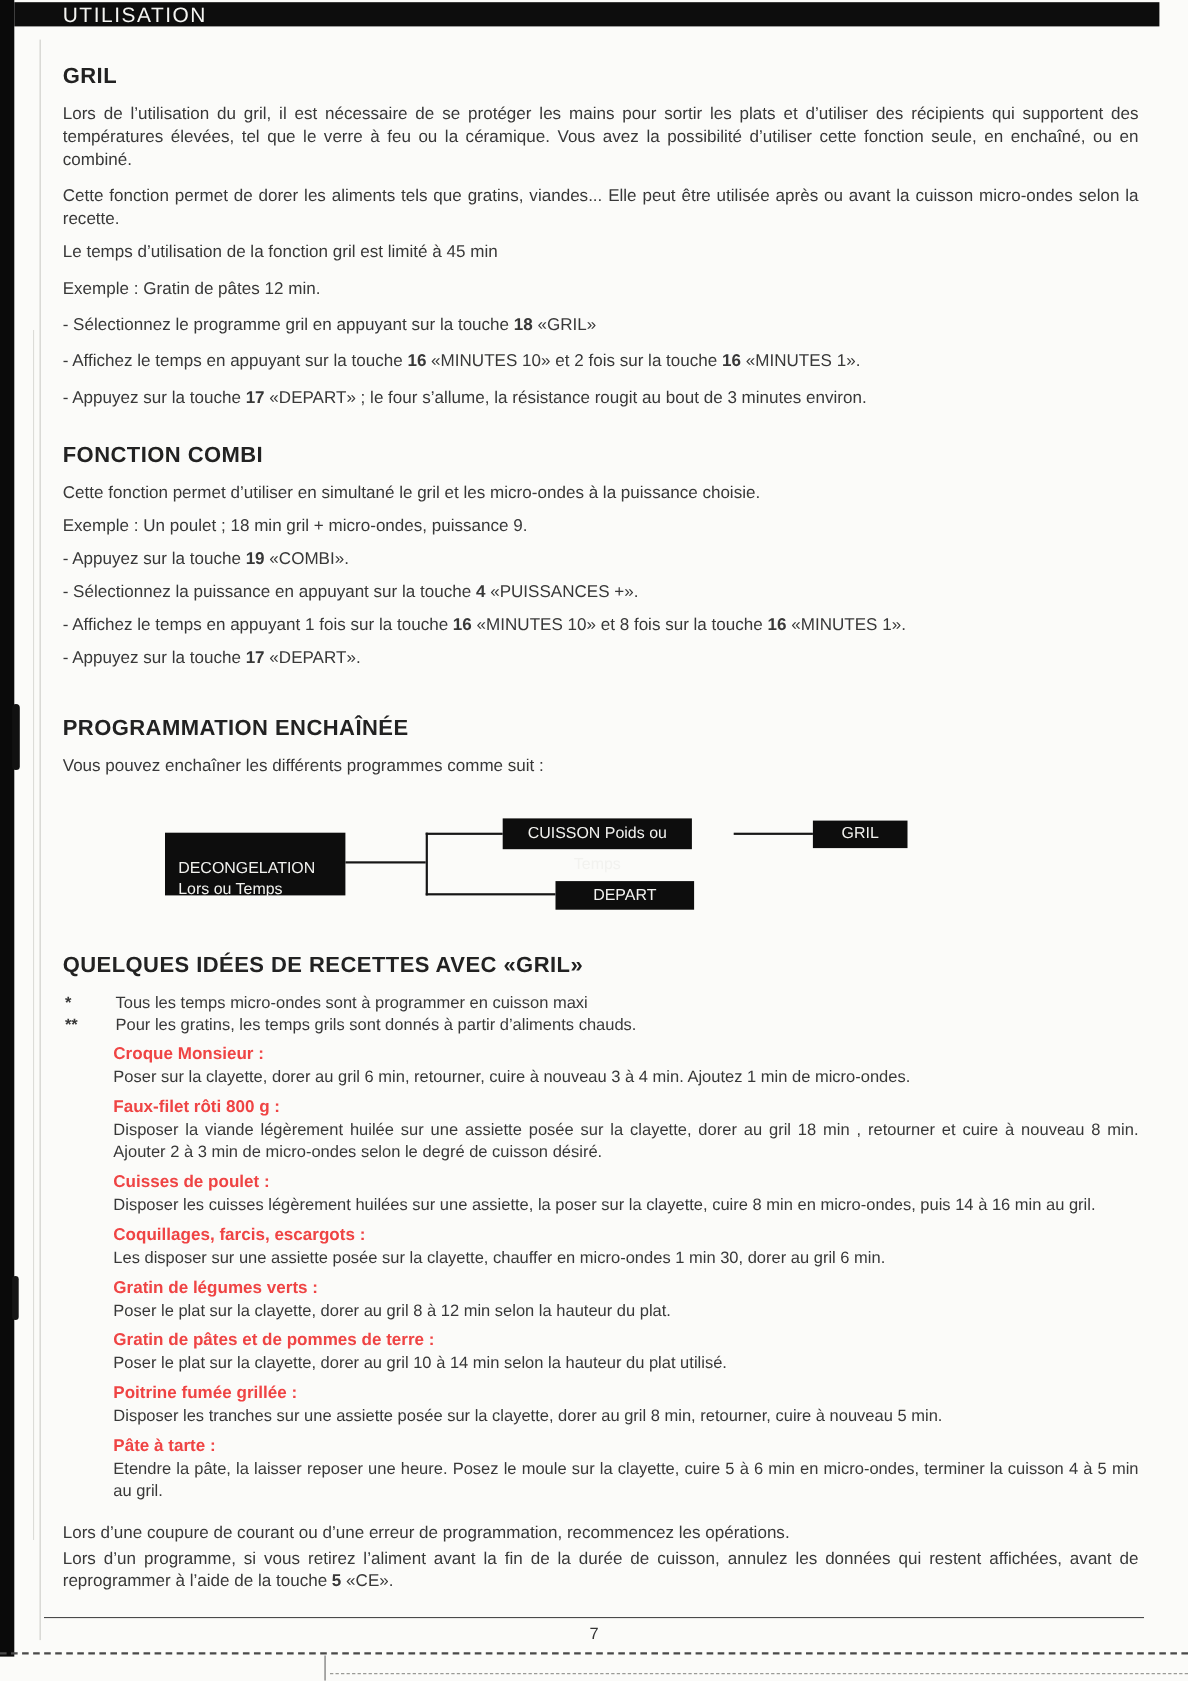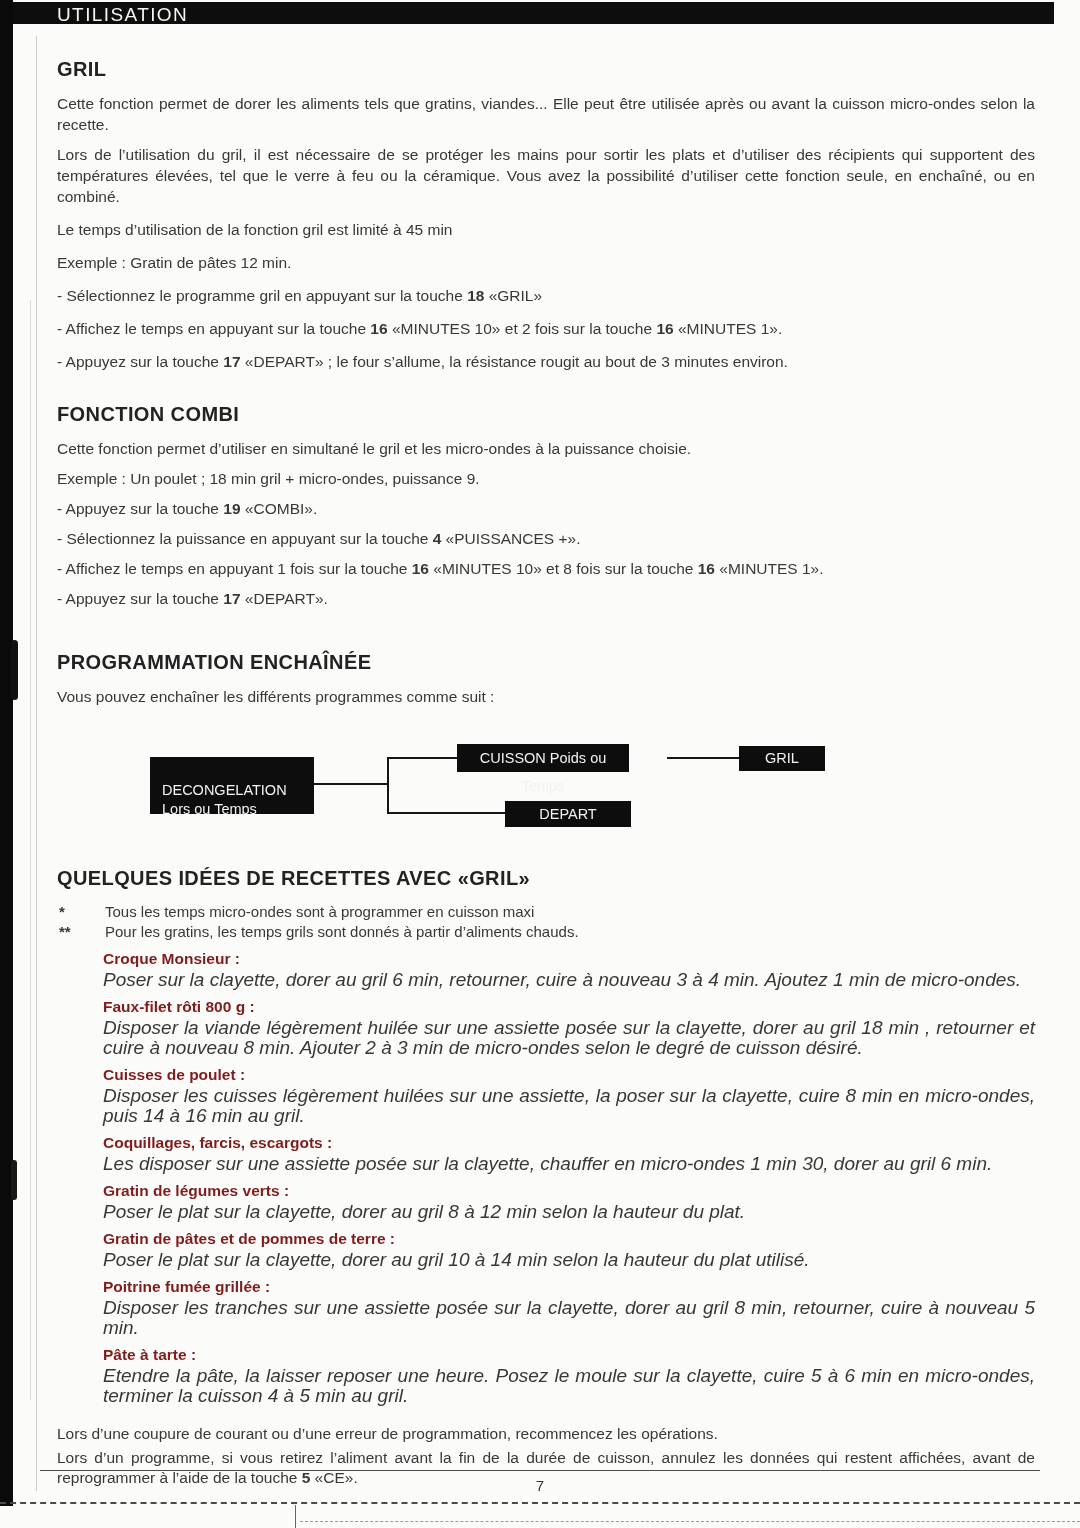--- a/index.html
+++ b/index.html
@@ -42,22 +42,22 @@
   .fb-cuisson{ left:400px; top:5px;  width:172px; height:28px; line-height:28px; text-align:center; }
   .fb-combi  { left:448px; top:62px; width:126px; height:26px; line-height:26px; text-align:center; }
   .fb-gril   { left:682px; top:7px;  width:86px;  height:25px; line-height:25px; text-align:center; }
   .fl { position:absolute; background:#161616; }
 
   .note { display:flex; font-size:15px; line-height:20px; }
   .note-marker { width:46px; padding-left:2px; font-weight:bold; }
   .note-text { flex:1; }
 
   .recipe { margin-left:46px; margin-top:8px; }
-  .recipe-name { font-size:15.5px; font-weight:bold; color:#7f1d1d; margin-bottom:2px; }
-  .recipe-text { font-size:19px; line-height:20px; margin:0; text-align:justify;font-style:italic; }
+  .recipe-name { font-size:15.5px; font-weight:bold; color:#ef4444; margin-bottom:2px; }
+  .recipe-text { font-size:15px; line-height:20px; margin:0; text-align:justify; }
 
   .footer-notes { margin-top:18px; }
   .footer-notes .p { margin-bottom:4px; line-height:20px; }
 
   .page-footer { position:absolute; left:0; top:1470px; width:1080px; }
   .footer-line { margin:0 40px; height:1px; background:#4a4a4a; }
   .page-number { text-align:center; font-size:15px; margin-top:6px; color:#333; }
   .dashed-line  { position:absolute; left:0; top:1502px; width:1080px; border-top:2px dashed #4a4a4a; }
   .dashed-line2 { position:absolute; left:300px; top:1521px; width:780px; border-top:1px dashed #9a9a96; }
   .tick { position:absolute; left:295px; top:1505px; width:1px; height:23px; background:#666; }
@@ -71,22 +71,22 @@
 <div class="edge-line"></div>
 <div class="edge-line2"></div>
 
 <div class="header-bar">
   <span>UTILISATION</span>
 </div>
 
 <div class="content">
 
   <h2 class="sec-title mt-first">GRIL</h2>
+  <p class="p j mb12"><span>Lors de l’utilisation du gril, il est nécessaire de se protéger les mains pour sortir les plats et d’utiliser des récipients qui supportent des températures élevées, tel que le verre à feu ou la céramique. Vous avez la possibilité d’utiliser cette fonction seule, en enchaîné, ou en combiné.</span></p>
   <p class="p j"><span>Cette fonction permet de dorer les aliments tels que gratins, viandes... Elle peut être utilisée après ou avant la cuisson micro-ondes selon la recette.</span></p>
-  <p class="p j mb12"><span>Lors de l’utilisation du gril, il est nécessaire de se protéger les mains pour sortir les plats et d’utiliser des récipients qui supportent des températures élevées, tel que le verre à feu ou la céramique. Vous avez la possibilité d’utiliser cette fonction seule, en enchaîné, ou en combiné.</span></p>
   <p class="p mb12"><span>Le temps d’utilisation de la fonction gril est limité à 45 min</span></p>
   <p class="p mb12"><span>Exemple : Gratin de pâtes 12 min.</span></p>
   <p class="p mb12"><span>- Sélectionnez le programme gril en appuyant sur la touche </span><span class="seg-b">18</span><span> «GRIL»</span></p>
   <p class="p mb12"><span>- Affichez le temps en appuyant sur la touche </span><span class="seg-b">16</span><span> «MINUTES 10» et 2 fois sur la touche </span><span class="seg-b">16</span><span> «MINUTES 1».</span></p>
   <p class="p mb14"><span>- Appuyez sur la touche </span><span class="seg-b">17</span><span> «DEPART» ; le four s’allume, la résistance rougit au bout de 3 minutes environ.</span></p>
 
   <h2 class="sec-title mt-combi">FONCTION COMBI</h2>
   <p class="p"><span>Cette fonction permet d’utiliser en simultané le gril et les micro-ondes à la puissance choisie.</span></p>
   <p class="p"><span>Exemple : Un poulet ; 18 min  gril + micro-ondes, puissance 9.</span></p>
   <p class="p"><span>- Appuyez sur la touche </span><span class="seg-b">19</span><span> «COMBI».</span></p>

